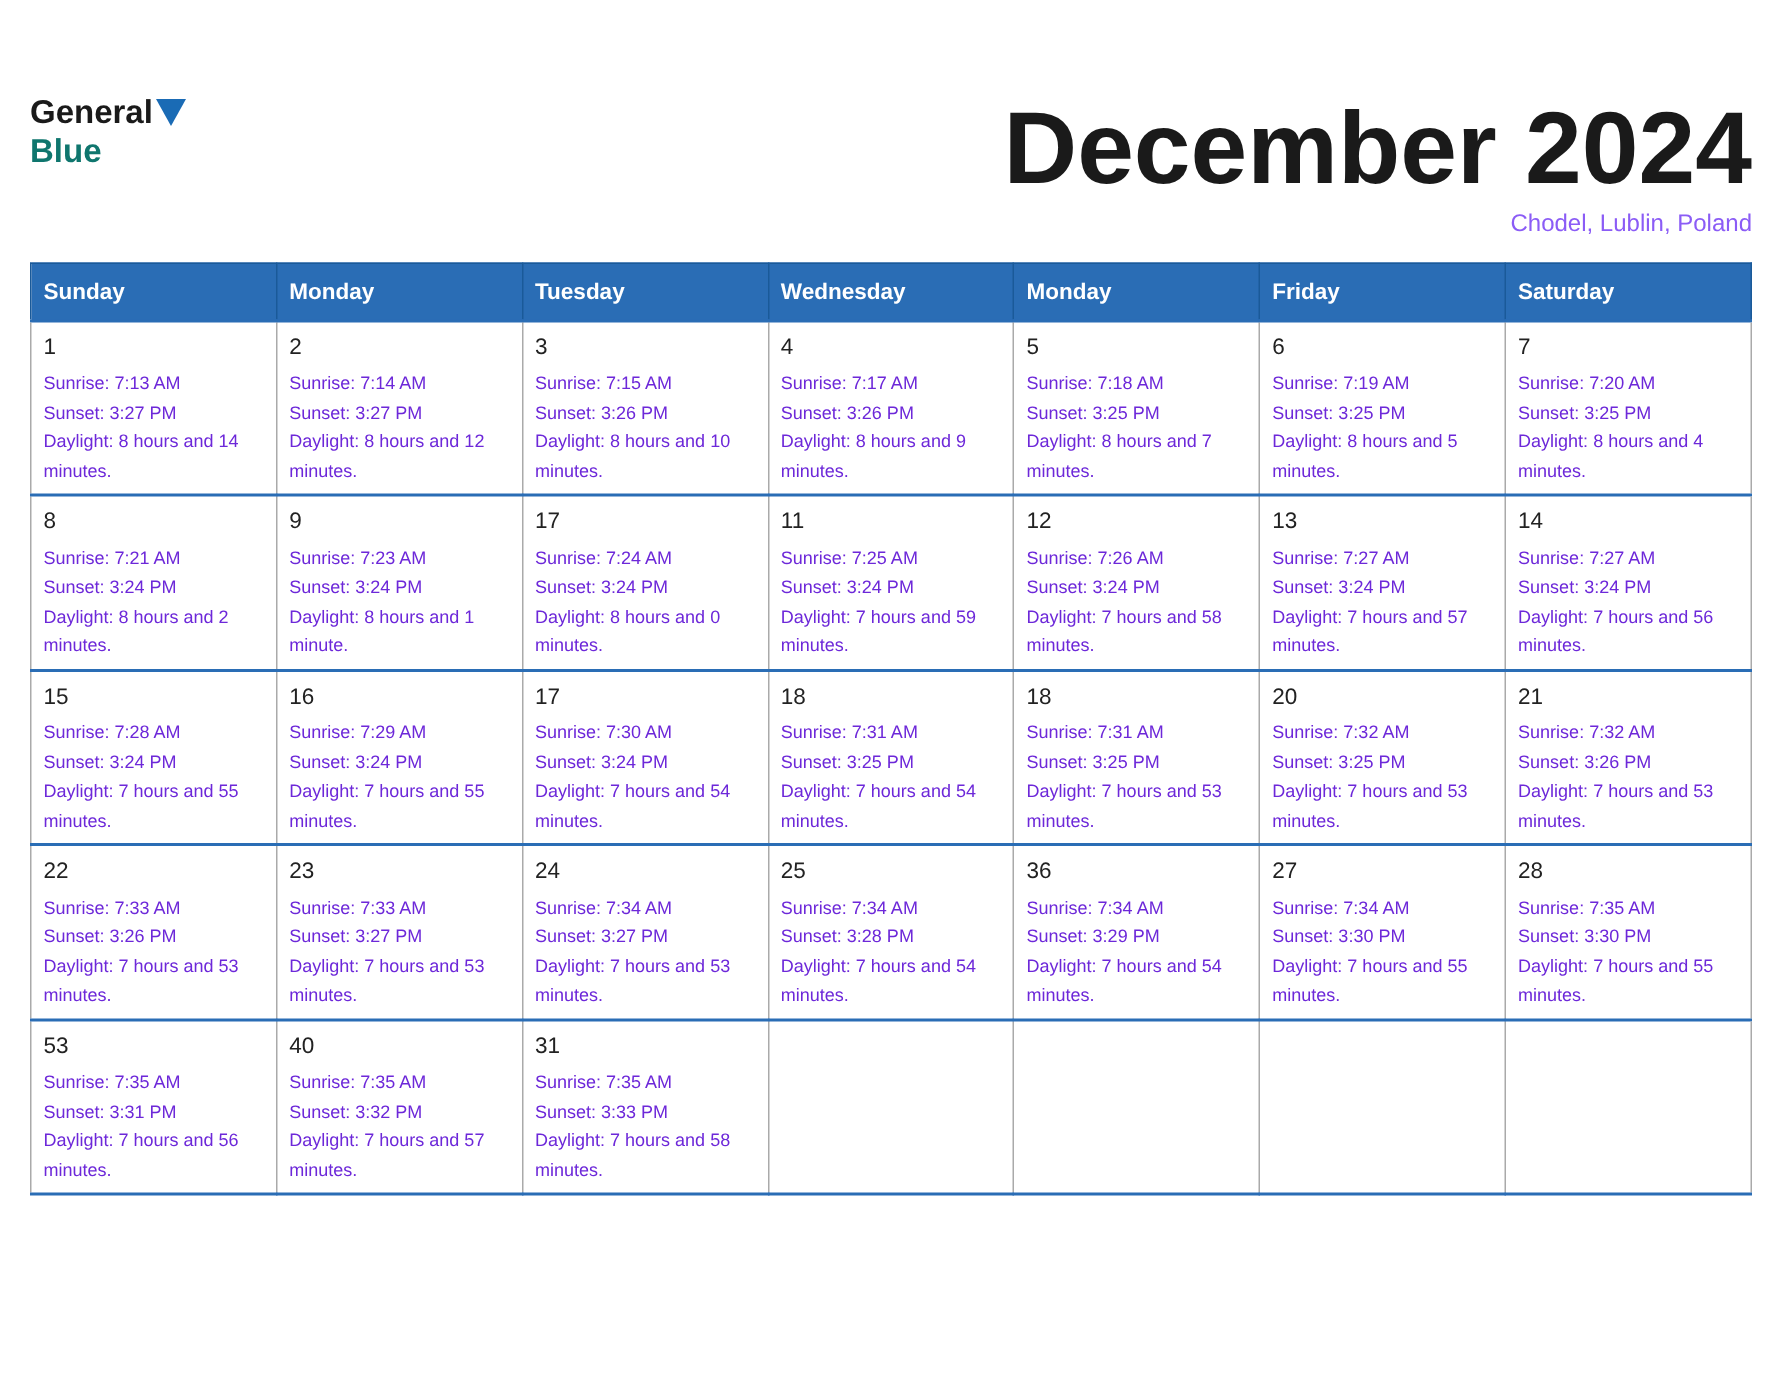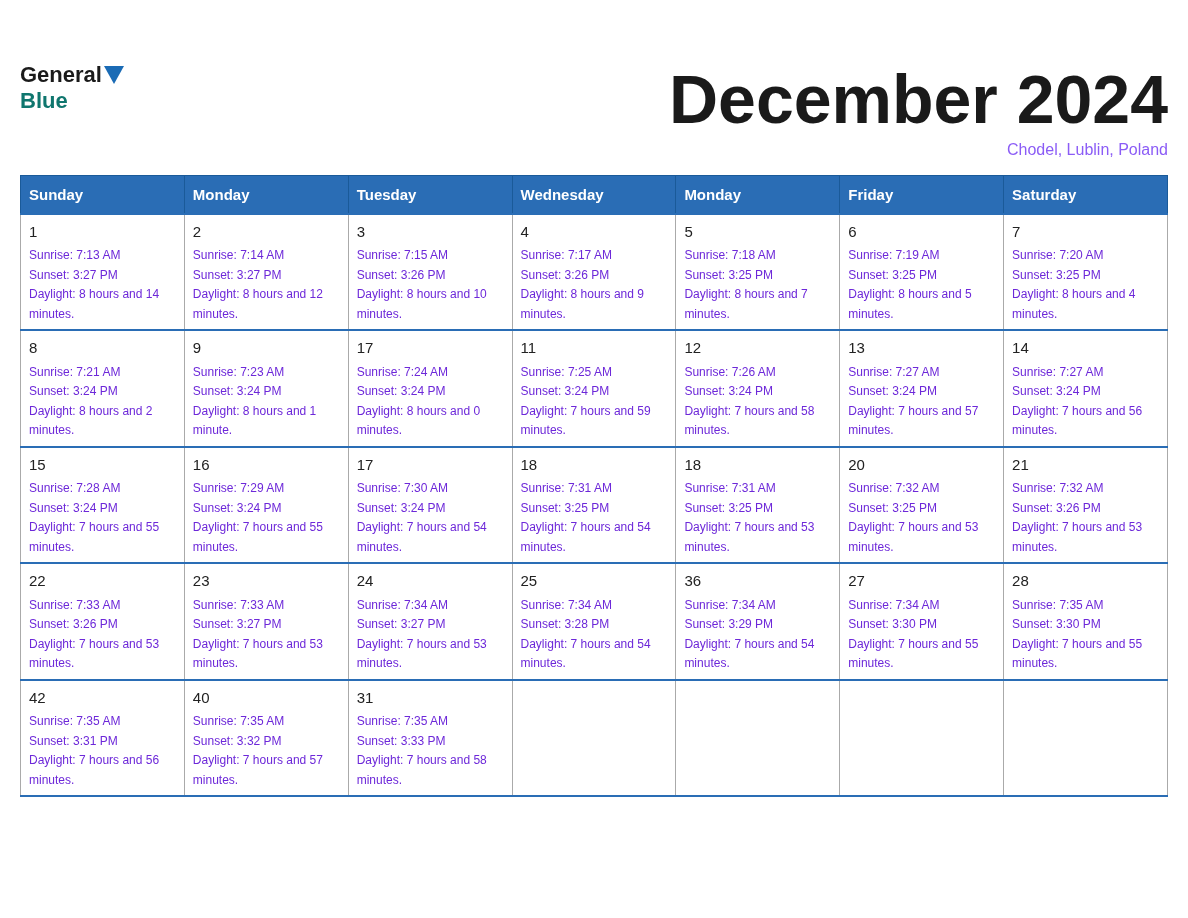--- a/index.html
+++ b/index.html
@@ -162,21 +162,21 @@
       <tr>
         <td><span class="day-number">22</span><span class="day-info">Sunrise: 7:33 AM<br>Sunset: 3:26 PM<br>Daylight: 7 hours and 53 minutes.</span></td>
         <td><span class="day-number">23</span><span class="day-info">Sunrise: 7:33 AM<br>Sunset: 3:27 PM<br>Daylight: 7 hours and 53 minutes.</span></td>
         <td><span class="day-number">24</span><span class="day-info">Sunrise: 7:34 AM<br>Sunset: 3:27 PM<br>Daylight: 7 hours and 53 minutes.</span></td>
         <td><span class="day-number">25</span><span class="day-info">Sunrise: 7:34 AM<br>Sunset: 3:28 PM<br>Daylight: 7 hours and 54 minutes.</span></td>
         <td><span class="day-number">36</span><span class="day-info">Sunrise: 7:34 AM<br>Sunset: 3:29 PM<br>Daylight: 7 hours and 54 minutes.</span></td>
         <td><span class="day-number">27</span><span class="day-info">Sunrise: 7:34 AM<br>Sunset: 3:30 PM<br>Daylight: 7 hours and 55 minutes.</span></td>
         <td><span class="day-number">28</span><span class="day-info">Sunrise: 7:35 AM<br>Sunset: 3:30 PM<br>Daylight: 7 hours and 55 minutes.</span></td>
       </tr>
       <tr>
-        <td><span class="day-number">42</span><span class="day-info">Sunrise: 7:35 AM<br>Sunset: 3:31 PM<br>Daylight: 7 hours and 56 minutes.</span></td>
+        <td><span class="day-number">53</span><span class="day-info">Sunrise: 7:35 AM<br>Sunset: 3:31 PM<br>Daylight: 7 hours and 56 minutes.</span></td>
         <td><span class="day-number">40</span><span class="day-info">Sunrise: 7:35 AM<br>Sunset: 3:32 PM<br>Daylight: 7 hours and 57 minutes.</span></td>
         <td><span class="day-number">31</span><span class="day-info">Sunrise: 7:35 AM<br>Sunset: 3:33 PM<br>Daylight: 7 hours and 58 minutes.</span></td>
         <td class="empty-cell"></td>
         <td class="empty-cell"></td>
         <td class="empty-cell"></td>
         <td class="empty-cell"></td>
       </tr>
     </tbody>
 </table>
 

